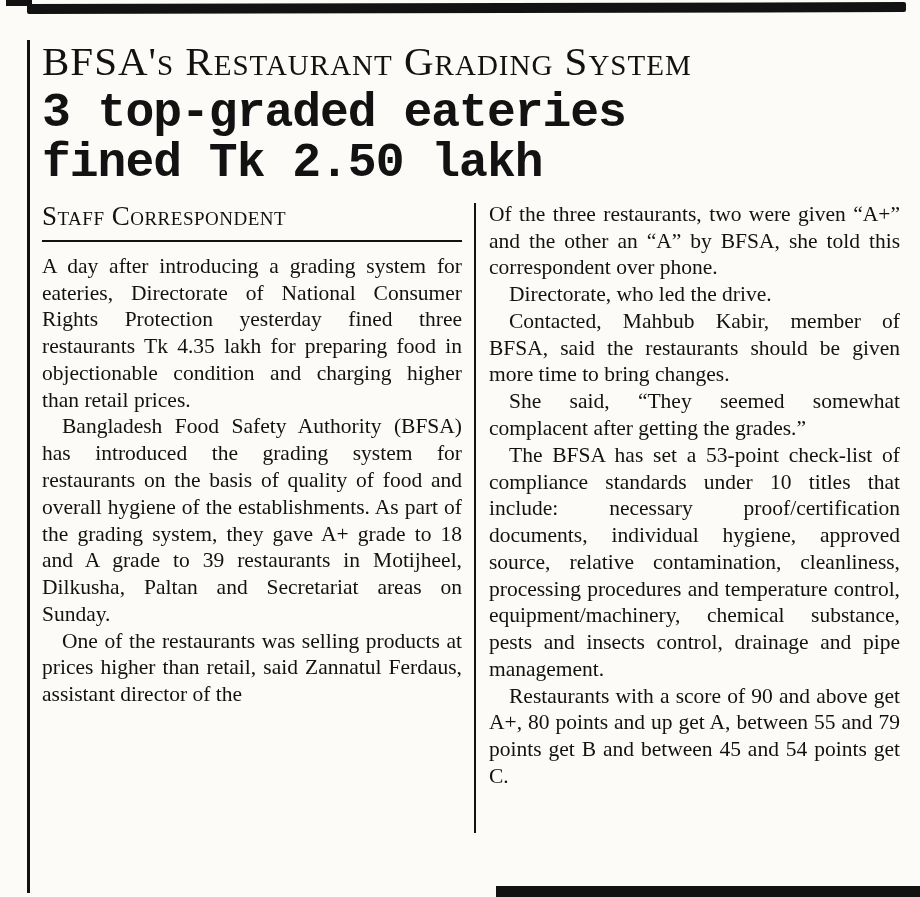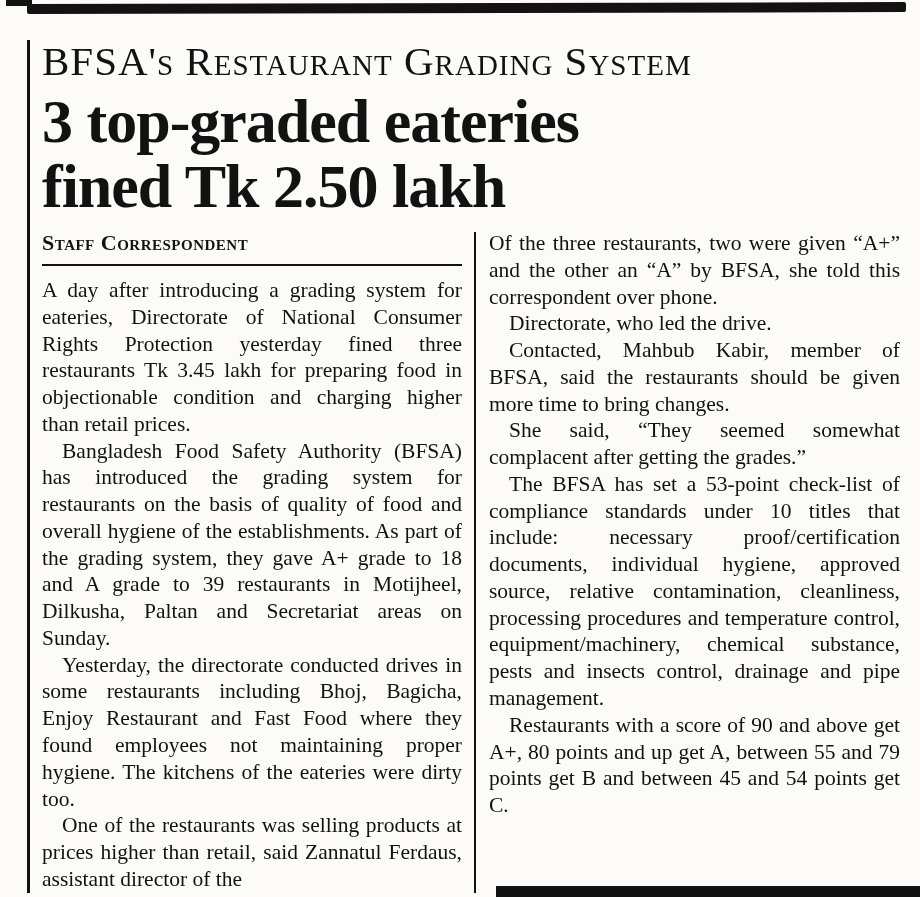--- a/index.html
+++ b/index.html
@@ -47,47 +47,48 @@
   .kicker {
     font-variant: small-caps;
     font-size: 41px;
     line-height: 1.05;
     letter-spacing: 1px;
     color: var(--ink, #101010);
   }
 
   .headline {
     margin: 6px 0 12px 0;
-    font-size: 62px;
+    font-size: 48px;
     font-weight: bold;
     line-height: 1.04;
     letter-spacing: -1px;
     color: var(--ink, #0e0e0e);
+    font-family: Liberation Mono, monospace;
   }
   .headline .hl-line { display: block; }
 
   .columns {
     display: flex;
     align-items: stretch;
     min-height: 632px;
   }
   .col { }
   .col-left { width: 420px; flex: 0 0 420px; }
   .col-divider {
     flex: 0 0 2px;
     width: 2px;
     background: var(--ink, #1a1a1a);
     margin: 2px 13px 0 12px;
   }
   .col-right { flex: 1 1 auto; padding-right: 8px; }
 
   .byline {
     font-variant: small-caps;
-    font-weight: bold;
-    font-size: 22px;
+    font-weight: normal;
+    font-size: 27px;
     letter-spacing: 0.5px;
   }
   .byline-rule {
     border: 0;
     border-top: 2px solid var(--ink, #141414);
     margin: 8px 0 11px 0;
   }
 
   .col p {
     margin: 0;
@@ -116,23 +117,22 @@
       <span class="hl-line">fined Tk 2.50 lakh</span>
     </h1>
 
     <div class="columns">
 
       <div class="col col-left">
         <div class="byline-wrap">
           <span class="byline">Staff Correspondent</span>
         </div>
         <hr class="byline-rule">
-        <p>A day after introducing a grading system for eateries, Directorate of National Consumer Rights Protection yesterday fined three restaurants Tk 3.45 lakh for preparing food in objectionable condition and charging higher than retail prices.</p>
+        <p>A day after introducing a grading system for eateries, Directorate of National Consumer Rights Protection yesterday fined three restaurants Tk 4.35 lakh for preparing food in objectionable condition and charging higher than retail prices.</p>
         <p>Bangladesh Food Safety Authority (BFSA) has introduced the grading system for restaurants on the basis of quality of food and overall hygiene of the establishments. As part of the grading system, they gave A+ grade to 18 and A grade to 39 restaurants in Motijheel, Dilkusha, Paltan and Secretariat areas on Sunday.</p>
-        <p>Yesterday, the directorate conducted drives in some restaurants including Bhoj, Bagicha, Enjoy Restaurant and Fast Food where they found employees not maintaining proper hygiene. The kitchens of the eateries were dirty too.</p>
         <p>One of the restaurants was selling products at prices higher than retail, said Zannatul Ferdaus, assistant director of the</p>
       </div>
 
       <div class="col-divider"></div>
 
       <div class="col col-right">
         <p>Of the three restaurants, two were given “A+” and the other an “A” by BFSA, she told this correspondent over phone.</p>
         <p>Directorate, who led the drive.</p>
         <p>Contacted, Mahbub Kabir, member of BFSA, said the restaurants should be given more time to bring changes.</p>
         <p>She said, “They seemed somewhat complacent after getting the grades.”</p>

